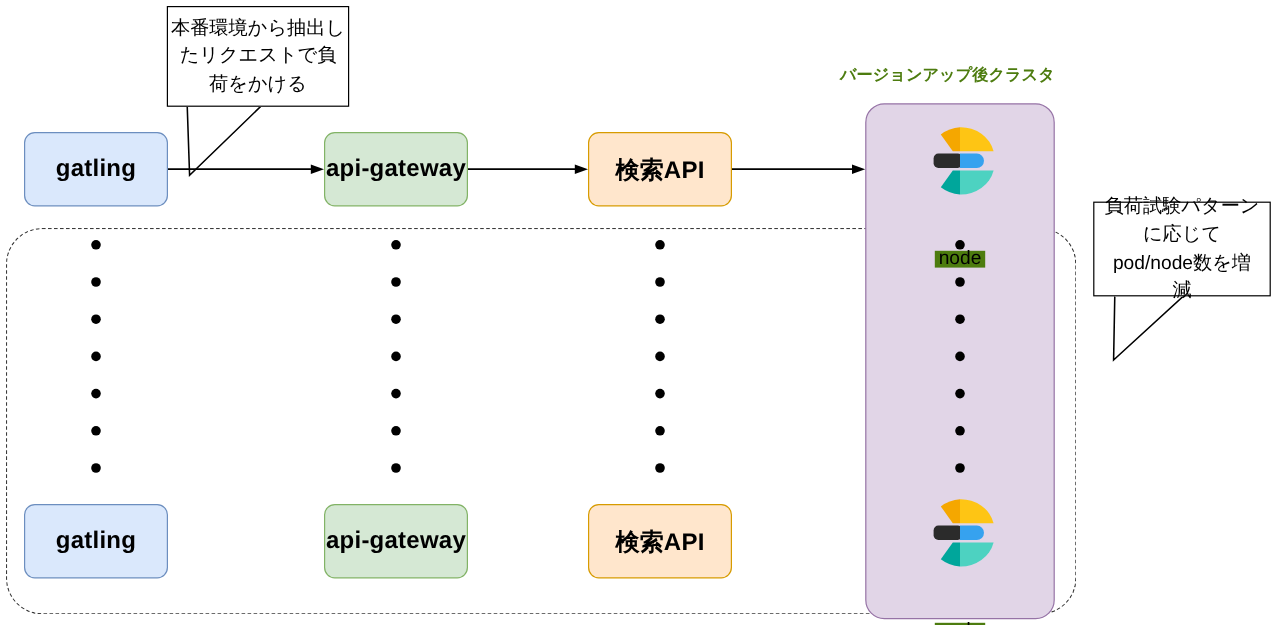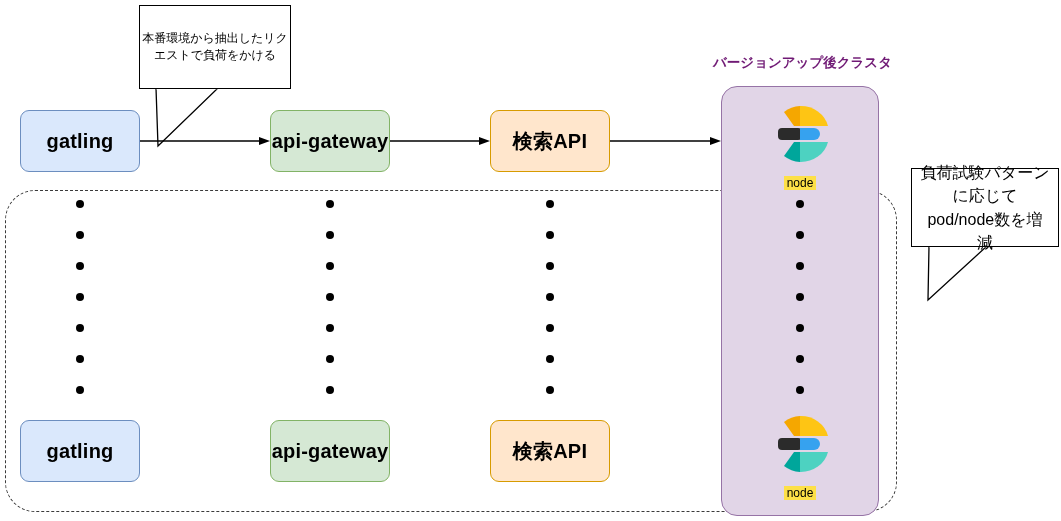--- a/index.html
+++ b/index.html
@@ -51,31 +51,32 @@
   
   .cluster-box {
     box-sizing: border-box;
     border-radius: 16px;
     border: 1.6px solid #9673a6;
     background: #e1d5e7;
   }
   .cluster-title {
     font-size: 13.5px;
     font-weight: bold;
-    color: #701a75;
+    color: #4d7c0f;
     white-space: nowrap;
-    text-align: right;
+    text-align: left;
   }
   .node-label {
-    font-size: 12px;
+    font-size: 16px;
     color: #000;
-    background: #fde047;
+    background: #4d7c0f;
     padding: 0 3px;
     line-height: 14px;
     white-space: nowrap;
+    margin-top: 33px;
   }
 
   
   .es-logo { width: 64px; height: 60px; }
 
   
   .dot {
     width: 8px;
     height: 8px;
     border-radius: 50%;
@@ -87,21 +88,21 @@
     box-sizing: border-box;
     border: 1.3px solid #000000;
     background: #ffffff;
     color: #000000;
     display: flex;
     align-items: center;
     justify-content: center;
     text-align: center;
     line-height: 1.45;
   }
-  .callout-left { font-size: 12px; padding: 6px 2px; }
+  .callout-left { font-size: 16px; padding: 6px 2px; }
   .callout-right { font-size: 16px; padding: 18px 8px; }
 
   .callout-tail { pointer-events: none; }
 
   
   .arrow-svg { pointer-events: none; overflow: visible; }
 </style>
 </head>
 <body>
 

